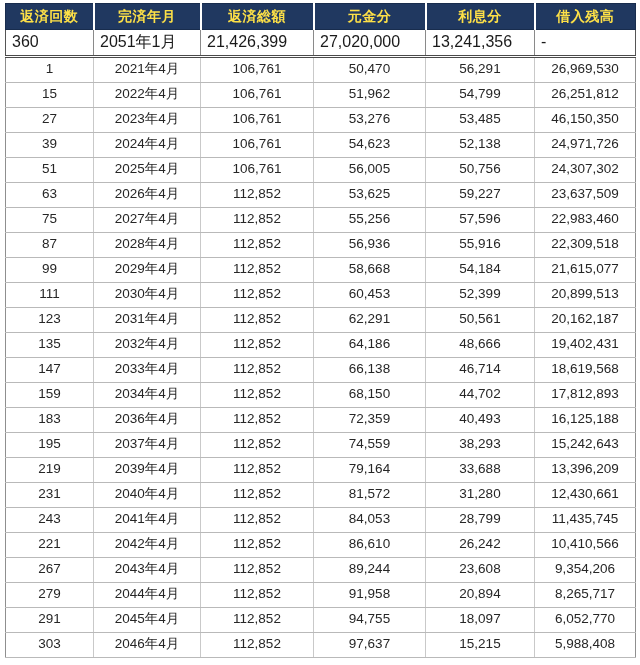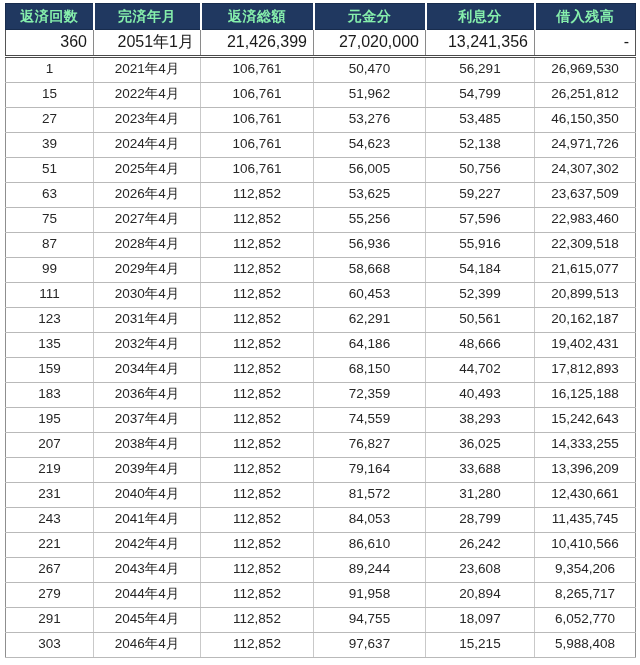--- a/index.html
+++ b/index.html
@@ -36,21 +36,21 @@
   col.c-month   { width: 107px; }
   col.c-total   { width: 113px; }
   col.c-principal { width: 112px; }
   col.c-interest  { width: 109px; }
   col.c-balance   { width: 101px; }
 
   
   thead th {
     background: #20386010;
     background-color: #203860;
-    color: #86efac;
+    color: #fde047;
     font-size: 14px;
     font-weight: 700;
     line-height: 1;
     text-align: center;
     padding: 5px 4px 6px 4px;
     border-left: 1px solid #203860;
     border-right: 1px solid #203860;
     border-top: 1px solid #182c4d;
     border-bottom: 1px solid #182c4d;
     letter-spacing: 0.5px;
@@ -62,21 +62,21 @@
   
   thead th + th {
     border-left: 2px solid #ffffff;
     margin-left: 20px;
   }
 
   
   tr.summary td {
     font-size: 16px;
     color: #1a1a1a;
-    text-align: right;
+    text-align: left;
     padding: 3px 6px 4px 6px;
     background: #ffffff;
     border-left: 1px solid #8a8a8a;
     border-right: 1px solid #8a8a8a;
     border-bottom: 3px double #4a4a4a;
     white-space: nowrap;
     line-height: 1.1;
     margin-top: 33px;
   }
   tr.summary td.first { border-left: 1px solid #555; }
@@ -227,20 +227,28 @@
         </tr>
         <tr>
           <td class="first">135</td>
           <td>2032年4月</td>
           <td>112,852</td>
           <td>64,186</td>
           <td>48,666</td>
           <td class="last">19,402,431</td>
         </tr>
         <tr>
+          <td class="first">147</td>
+          <td>2033年4月</td>
+          <td>112,852</td>
+          <td>66,138</td>
+          <td>46,714</td>
+          <td class="last">18,619,568</td>
+        </tr>
+        <tr>
           <td class="first">159</td>
           <td>2034年4月</td>
           <td>112,852</td>
           <td>68,150</td>
           <td>44,702</td>
           <td class="last">17,812,893</td>
         </tr>
         <tr>
           <td class="first">183</td>
           <td>2036年4月</td>
@@ -251,28 +259,20 @@
         </tr>
         <tr>
           <td class="first">195</td>
           <td>2037年4月</td>
           <td>112,852</td>
           <td>74,559</td>
           <td>38,293</td>
           <td class="last">15,242,643</td>
         </tr>
         <tr>
-          <td class="first">207</td>
-          <td>2038年4月</td>
-          <td>112,852</td>
-          <td>76,827</td>
-          <td>36,025</td>
-          <td class="last">14,333,255</td>
-        </tr>
-        <tr>
           <td class="first">219</td>
           <td>2039年4月</td>
           <td>112,852</td>
           <td>79,164</td>
           <td>33,688</td>
           <td class="last">13,396,209</td>
         </tr>
         <tr>
           <td class="first">231</td>
           <td>2040年4月</td>

